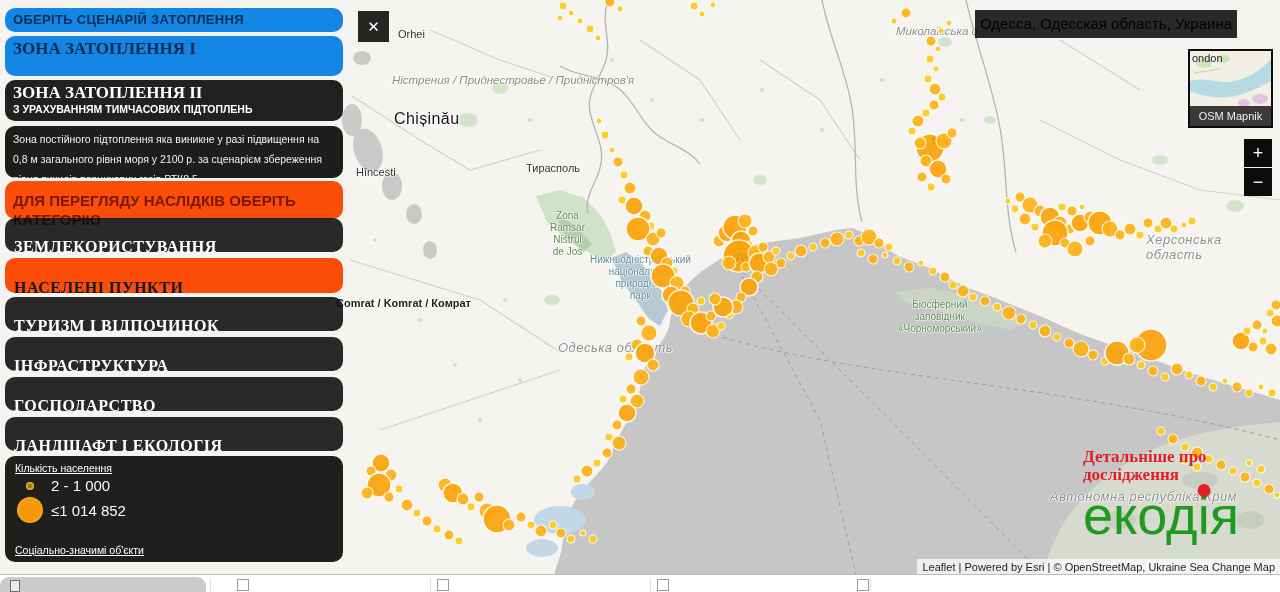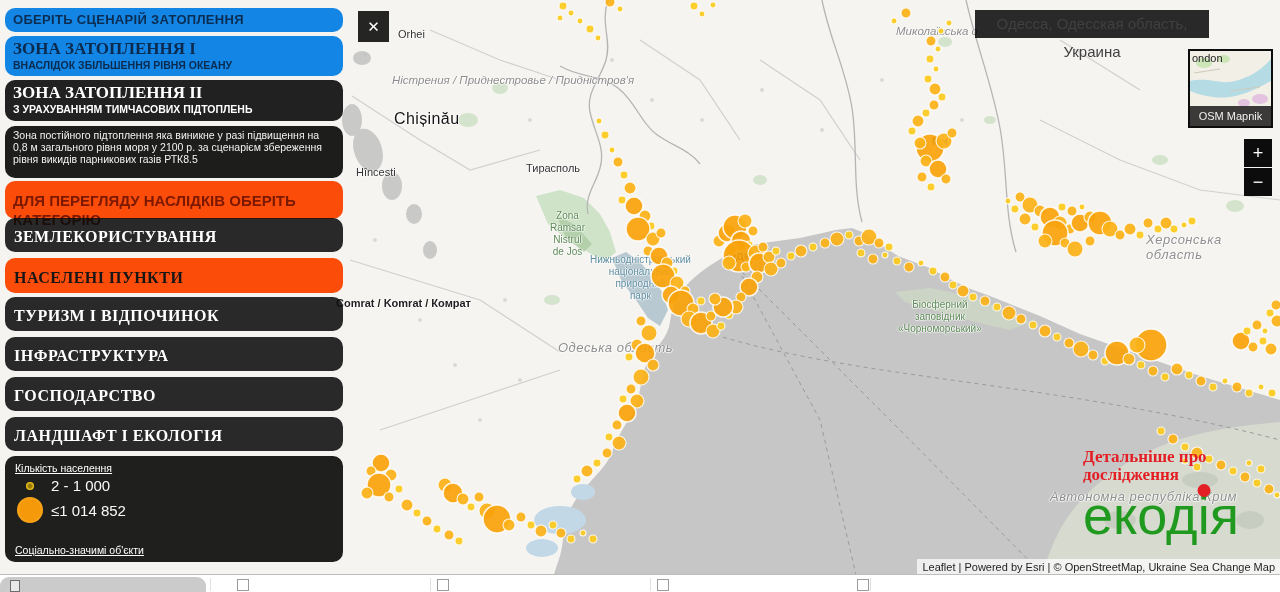--- a/index.html
+++ b/index.html
@@ -24,44 +24,44 @@
   
   .panel{position:absolute;left:5px;width:338px;box-sizing:border-box;z-index:30;border-radius:10px;}
   .sb-header{top:8px;height:24px;background:#1385e4;color:#0b2d52;font-weight:bold;
              font-size:13px;line-height:24px;padding:0 8px;letter-spacing:.3px;}
   .sb-zone{padding:3px 8px;cursor:pointer;}
   .sb-zone1{top:36px;height:40px;background:#1385e4;color:#0a2a4e;}
   .sb-zone2{top:80px;height:41px;background:rgba(10,10,10,.9);color:#fff;}
   .zone-title{font-family:"Liberation Serif",serif;font-weight:bold;font-size:17px;line-height:20px;}
   .zone-sub{font-size:10.5px;font-weight:bold;line-height:13px;}
   .sb-info{top:126px;height:52px;background:rgba(10,10,10,.92);color:#f2f2f2;
-           font-size:10.5px;line-height:12px;padding:3px 8px;}
+           font-size:10.5px;line-height:20px;padding:3px 8px;}
   .sb-prompt{top:181px;height:38px;background:#fb4d09;color:#7a1802;font-weight:bold;
              font-size:15px;line-height:19px;padding:10px 8px;}
   .sb-cat{height:34px;background:rgba(12,12,12,.88);color:#fff;cursor:pointer;
           font-family:"Liberation Serif",serif;font-weight:bold;font-size:16px;
-          line-height:34px;padding:2px 9px;letter-spacing:.5px;}
+          line-height:34px;padding:12px 9px;letter-spacing:.5px;}
   .sb-cat.active{background:#fb4d09;color:#161616;}
   .sb-legend{top:456px;height:106px;background:rgba(12,12,12,.92);color:#fff;padding:6px 10px;}
   .legend-title,.legend-footer{font-size:10.5px;text-decoration:underline;cursor:pointer;}
   .legend-footer{position:absolute;bottom:6px;left:10px;}
   .legend-row{display:flex;align-items:center;margin-top:3px;}
   .dotwrap{width:30px;display:flex;justify-content:center;align-items:center;}
   .legend-label{font-size:15px;margin-left:6px;color:#fafafa;}
   .dot{border-radius:50%;}
   .dot-s{width:8px;height:8px;background:radial-gradient(circle,#9a7a00 0 30%,#f2c51d 65%,#fdd835 100%);}
   .dot-m{width:20px;height:20px;background:radial-gradient(circle,#f5980a 0 55%,#fbb32a 82%,#f9c44a 100%);}
   .dot-l{width:26px;height:26px;background:radial-gradient(circle,#f5980a 0 55%,#fbb32a 82%,#f9c44a 100%);}
 
   
   .close-btn{position:absolute;left:358px;top:11px;width:31px;height:31px;z-index:20;
              background:rgba(0,0,0,.85);color:#fff;font-size:15px;border:none;cursor:pointer;
              display:flex;align-items:center;justify-content:center;}
-  .searchbar{position:absolute;left:975px;top:10px;width:234px;height:28px;z-index:20;
-             background:rgba(0,0,0,.83);color:#404040;font-size:15px;line-height:28px;
+  .searchbar{position:absolute;left:975px;top:10px;width:262px;height:28px;z-index:20;
+             background:rgba(0,0,0,.83);color:#000000;font-size:15px;line-height:28px;
              text-align:center;cursor:pointer;}
   .minimap{position:absolute;left:1188px;top:49px;width:81px;height:75px;z-index:20;
            border:2px solid #0d0d0d;background:#f2efe6;cursor:pointer;}
   .mm-label{position:absolute;top:1px;left:2px;font-size:11px;color:#222;}
   .mm-bar{position:absolute;bottom:0;left:0;height:20px;width:100%;
           background:rgba(18,18,18,.82);color:#f0f0f0;font-size:11px;text-align:center;line-height:20px;}
   .zoomctl{position:absolute;left:1244px;top:139px;z-index:20;}
   .zoom-btn{width:28px;height:28px;background:#0c0c0c;color:#fff;font-size:18px;cursor:pointer;
             display:flex;align-items:center;justify-content:center;margin-bottom:1px;}
 
@@ -472,21 +472,20 @@
 
 <div class="zoomctl">
   <div class="zoom-btn">+</div>
   <div class="zoom-btn">−</div>
 </div>
 
 <div class="panel sb-header">ОБЕРІТЬ СЦЕНАРІЙ ЗАТОПЛЕННЯ</div>
 
 <div class="panel sb-zone sb-zone1">
   <div class="zone-title">ЗОНА ЗАТОПЛЕННЯ I</div>
-  <div class="zone-sub">ВНАСЛІДОК ЗБІЛЬШЕННЯ РІВНЯ ОКЕАНУ</div>
 </div>
 
 <div class="panel sb-zone sb-zone2">
   <div class="zone-title">ЗОНА ЗАТОПЛЕННЯ II</div>
   <div class="zone-sub">З УРАХУВАННЯМ ТИМЧАСОВИХ ПІДТОПЛЕНЬ</div>
 </div>
 
 <div class="panel sb-info">Зона постійного підтоплення яка виникне у разі підвищення на 0,8 м загального рівня моря у 2100 р. за сценарієм збереження рівня викидів парникових газів РТК8.5</div>
 
 <div class="panel sb-prompt">ДЛЯ ПЕРЕГЛЯДУ НАСЛІДКІВ ОБЕРІТЬ КАТЕГОРІЮ</div>

